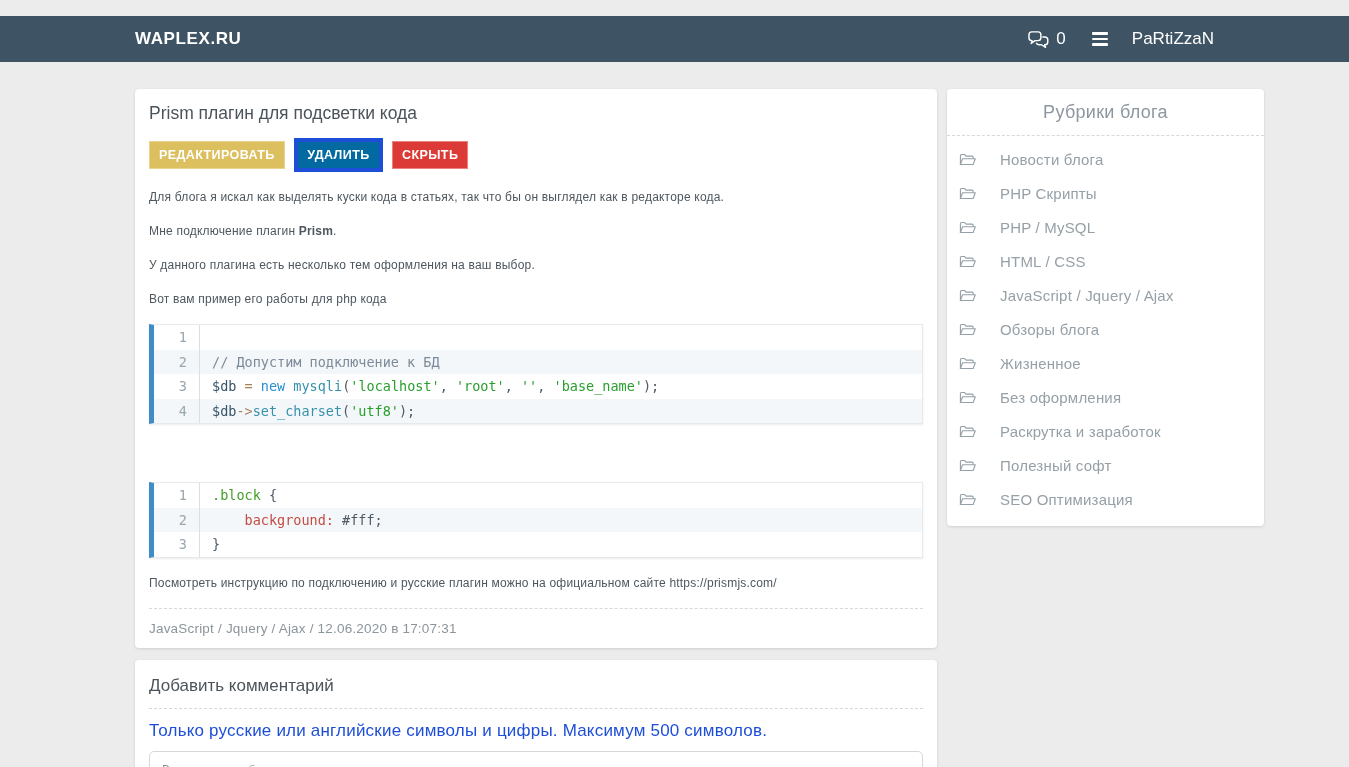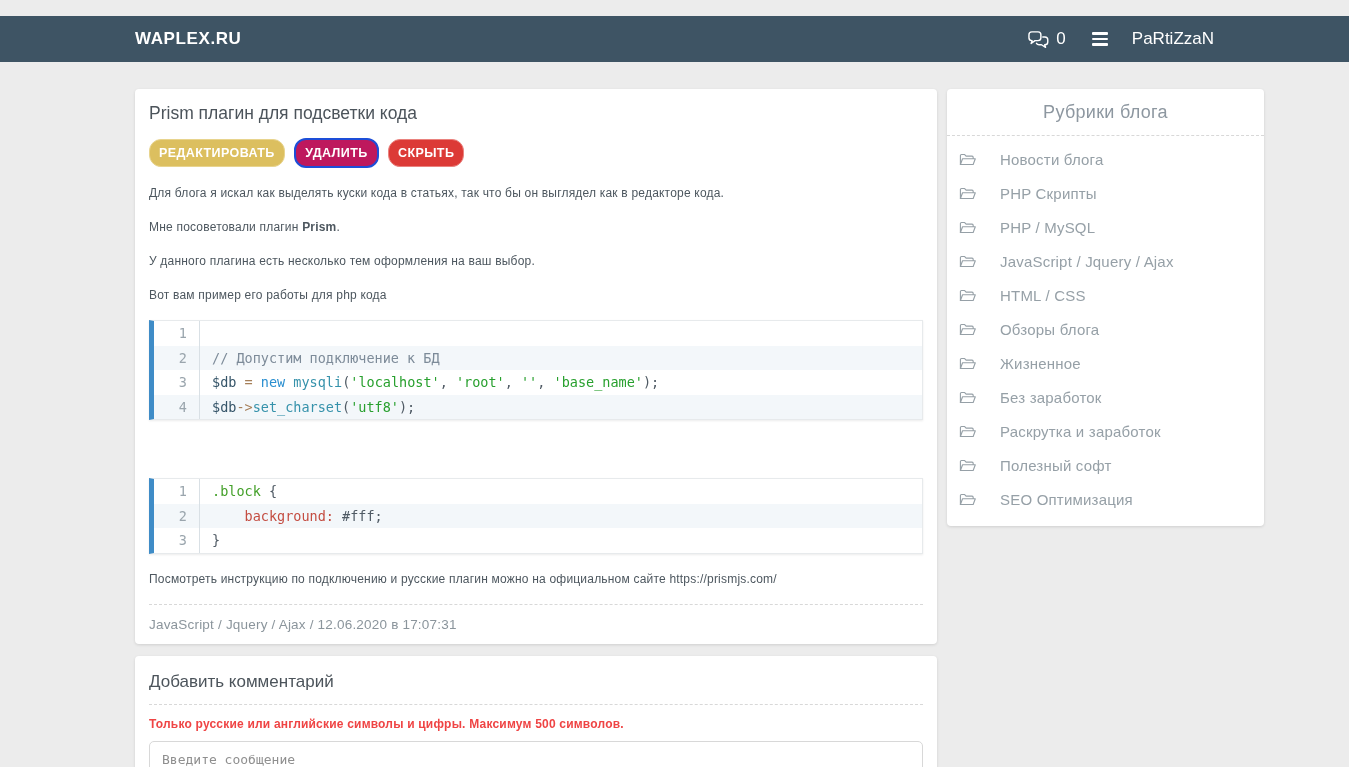--- a/index.html
+++ b/index.html
@@ -44,32 +44,32 @@
     border-radius: 4px;
     box-shadow: 0 1px 3px rgba(0,0,0,0.12);
   }
 
   
   .article-card { padding: 10px 14px 12px; }
   .article-title { font-size: 17.5px; font-weight: normal; color: #4c545b; padding: 4px 0 10px; }
   .btn-row { margin: 4px 0 6px; }
   .btn {
     display: inline-block;
-    border-radius: 12px;
+    border-radius: 0;
     color: #fff;
     font-family: "Liberation Sans", sans-serif;
     font-size: 12.5px;
     font-weight: bold;
     letter-spacing: 0.4px;
     padding: 6px 9px;
     margin-right: 5px;
     cursor: pointer;
   }
   .btn-edit   { background: #dcbf5f; border: 1px solid #e8d48e; }
-  .btn-delete { background: #be185d; border: 2px solid #1d4ed8; }
+  .btn-delete { background: #0369a1; border: 4px solid #1d4ed8; }
   .btn-hide   { background: #dc3a36; border: 1px solid #ea827e; }
   .article-card p { font-size: 12px; line-height: 1.5; margin: 16px 0; letter-spacing: 0.2px; }
   .p-example { margin-bottom: 7px; }
   .p-footer { margin-top: 52px; margin-bottom: 14px; }
 
   
   .code-block {
     border: 1px solid #e7eaec;
     border-left: 5px solid #3f8cc7;
     background: #fff;
@@ -102,21 +102,21 @@
   .tok-property { color: #c44d42; }
   .tok-punct    { color: #4f5a64; }
   .tok-plain    { color: #4f5a64; }
 
   hr.dashed { border: none; border-top: 1px dashed #d8d8d8; margin: 0; }
   .meta { font-size: 13.5px; color: #8b959c; padding-top: 12px; letter-spacing: 0.2px; }
 
   
   .comment-card { margin-top: 12px; padding: 12px 14px 16px; }
   .comment-title { font-size: 17px; font-weight: normal; color: #4c545b; padding: 4px 0 12px; }
-  .comment-note { font-size: 12px; color: #ef4444; padding: 12px 0 10px; letter-spacing: 0.2px; font-weight: bold; }
+  .comment-note { font-size: 17px; color: #1d4ed8; padding: 12px 0 10px; letter-spacing: 0.2px; }
   .comment-input {
     width: 100%;
     height: 120px;
     border: 1px solid #d8d8d8;
     border-radius: 5px;
     padding: 10px 12px;
     font-family: "DejaVu Sans Mono", monospace;
     font-size: 13px;
     color: #555;
     resize: none;
@@ -178,21 +178,21 @@
     <article class="card article-card">
       <h1 class="article-title">Prism плагин для подсветки кода</h1>
 
       <div class="btn-row">
         <button class="btn btn-edit">РЕДАКТИРОВАТЬ</button>
         <button class="btn btn-delete">УДАЛИТЬ</button>
         <button class="btn btn-hide">СКРЫТЬ</button>
       </div>
 
       <p>Для блога я искал как выделять куски кода в статьях, так что бы он выглядел как в редакторе кода.</p>
-      <p><span>Мне посоветовали плагин </span><b>Prism</b><span>.</span></p>
+      <p><span>Мне подключение плагин </span><b>Prism</b><span>.</span></p>
       <p>У данного плагина есть несколько тем оформления на ваш выбор.</p>
       <p class="p-example">Вот вам пример его работы для php кода</p>
 
       <div class="code-block">
           <div class="code-row">
             <span class="ln">1</span>
             <span class="lc"></span>
           </div>
           <div class="code-row stripe">
             <span class="ln">2</span>
@@ -261,49 +261,49 @@
     <path d="M2 17 V4.5 C2 3.7 2.7 3 3.5 3 H8 l2 2.2 h8.5 c0.8 0 1.5 0.7 1.5 1.5 V8.6"></path>
     <path d="M2 17 L5 9 H23 L20 17 Z"></path>
   </svg>
 <span>PHP / MySQL</span>
           </div>
           <div class="cat-item">
   <svg class="folder-icon" width="17" height="15" viewBox="0 0 24 20" fill="none" stroke="currentColor" stroke-width="1.6" stroke-linejoin="round" stroke-linecap="round">
     <path d="M2 17 V4.5 C2 3.7 2.7 3 3.5 3 H8 l2 2.2 h8.5 c0.8 0 1.5 0.7 1.5 1.5 V8.6"></path>
     <path d="M2 17 L5 9 H23 L20 17 Z"></path>
   </svg>
+<span>HTML / CSS</span>
+          </div>
+          <div class="cat-item">
+  <svg class="folder-icon" width="17" height="15" viewBox="0 0 24 20" fill="none" stroke="currentColor" stroke-width="1.6" stroke-linejoin="round" stroke-linecap="round">
+    <path d="M2 17 V4.5 C2 3.7 2.7 3 3.5 3 H8 l2 2.2 h8.5 c0.8 0 1.5 0.7 1.5 1.5 V8.6"></path>
+    <path d="M2 17 L5 9 H23 L20 17 Z"></path>
+  </svg>
 <span>JavaScript / Jquery / Ajax</span>
           </div>
           <div class="cat-item">
   <svg class="folder-icon" width="17" height="15" viewBox="0 0 24 20" fill="none" stroke="currentColor" stroke-width="1.6" stroke-linejoin="round" stroke-linecap="round">
     <path d="M2 17 V4.5 C2 3.7 2.7 3 3.5 3 H8 l2 2.2 h8.5 c0.8 0 1.5 0.7 1.5 1.5 V8.6"></path>
     <path d="M2 17 L5 9 H23 L20 17 Z"></path>
   </svg>
-<span>HTML / CSS</span>
-          </div>
-          <div class="cat-item">
-  <svg class="folder-icon" width="17" height="15" viewBox="0 0 24 20" fill="none" stroke="currentColor" stroke-width="1.6" stroke-linejoin="round" stroke-linecap="round">
-    <path d="M2 17 V4.5 C2 3.7 2.7 3 3.5 3 H8 l2 2.2 h8.5 c0.8 0 1.5 0.7 1.5 1.5 V8.6"></path>
-    <path d="M2 17 L5 9 H23 L20 17 Z"></path>
-  </svg>
 <span>Обзоры блога</span>
           </div>
           <div class="cat-item">
   <svg class="folder-icon" width="17" height="15" viewBox="0 0 24 20" fill="none" stroke="currentColor" stroke-width="1.6" stroke-linejoin="round" stroke-linecap="round">
     <path d="M2 17 V4.5 C2 3.7 2.7 3 3.5 3 H8 l2 2.2 h8.5 c0.8 0 1.5 0.7 1.5 1.5 V8.6"></path>
     <path d="M2 17 L5 9 H23 L20 17 Z"></path>
   </svg>
 <span>Жизненное</span>
           </div>
           <div class="cat-item">
   <svg class="folder-icon" width="17" height="15" viewBox="0 0 24 20" fill="none" stroke="currentColor" stroke-width="1.6" stroke-linejoin="round" stroke-linecap="round">
     <path d="M2 17 V4.5 C2 3.7 2.7 3 3.5 3 H8 l2 2.2 h8.5 c0.8 0 1.5 0.7 1.5 1.5 V8.6"></path>
     <path d="M2 17 L5 9 H23 L20 17 Z"></path>
   </svg>
-<span>Без заработок</span>
+<span>Без оформления</span>
           </div>
           <div class="cat-item">
   <svg class="folder-icon" width="17" height="15" viewBox="0 0 24 20" fill="none" stroke="currentColor" stroke-width="1.6" stroke-linejoin="round" stroke-linecap="round">
     <path d="M2 17 V4.5 C2 3.7 2.7 3 3.5 3 H8 l2 2.2 h8.5 c0.8 0 1.5 0.7 1.5 1.5 V8.6"></path>
     <path d="M2 17 L5 9 H23 L20 17 Z"></path>
   </svg>
 <span>Раскрутка и заработок</span>
           </div>
           <div class="cat-item">
   <svg class="folder-icon" width="17" height="15" viewBox="0 0 24 20" fill="none" stroke="currentColor" stroke-width="1.6" stroke-linejoin="round" stroke-linecap="round">

